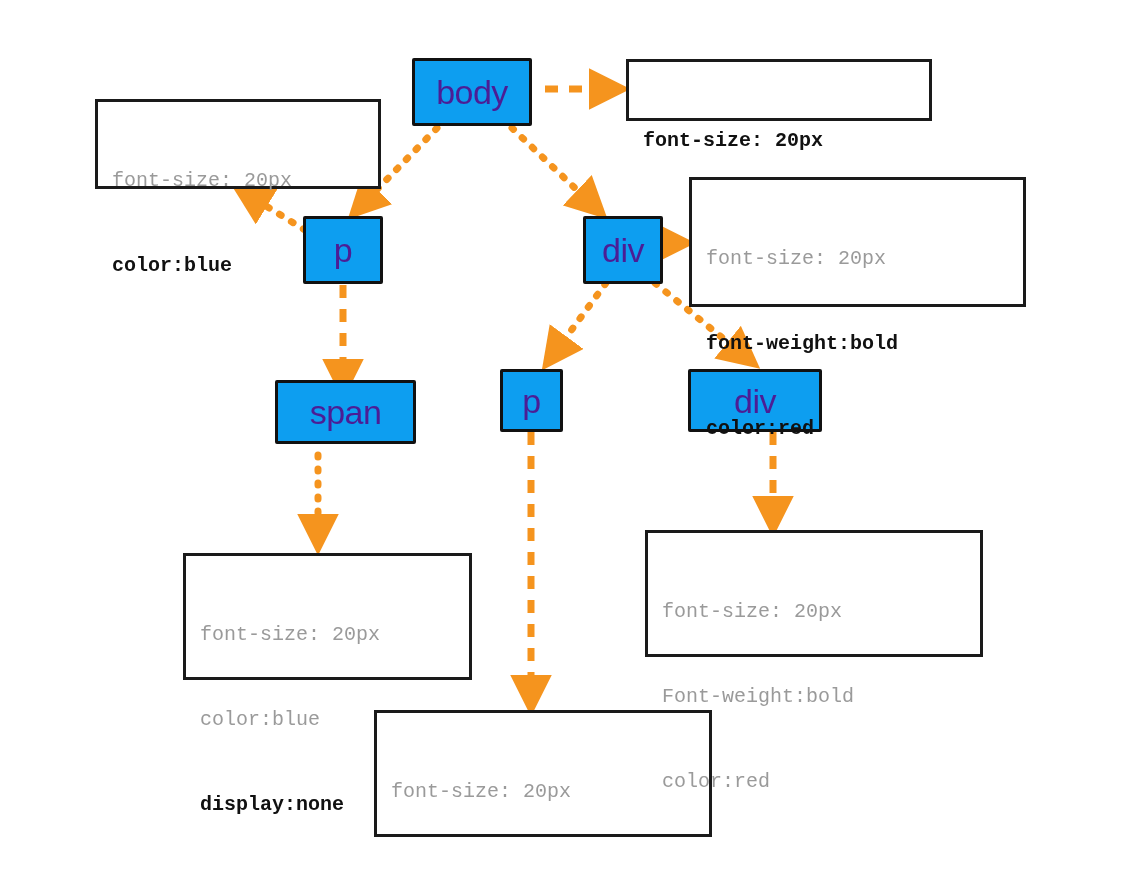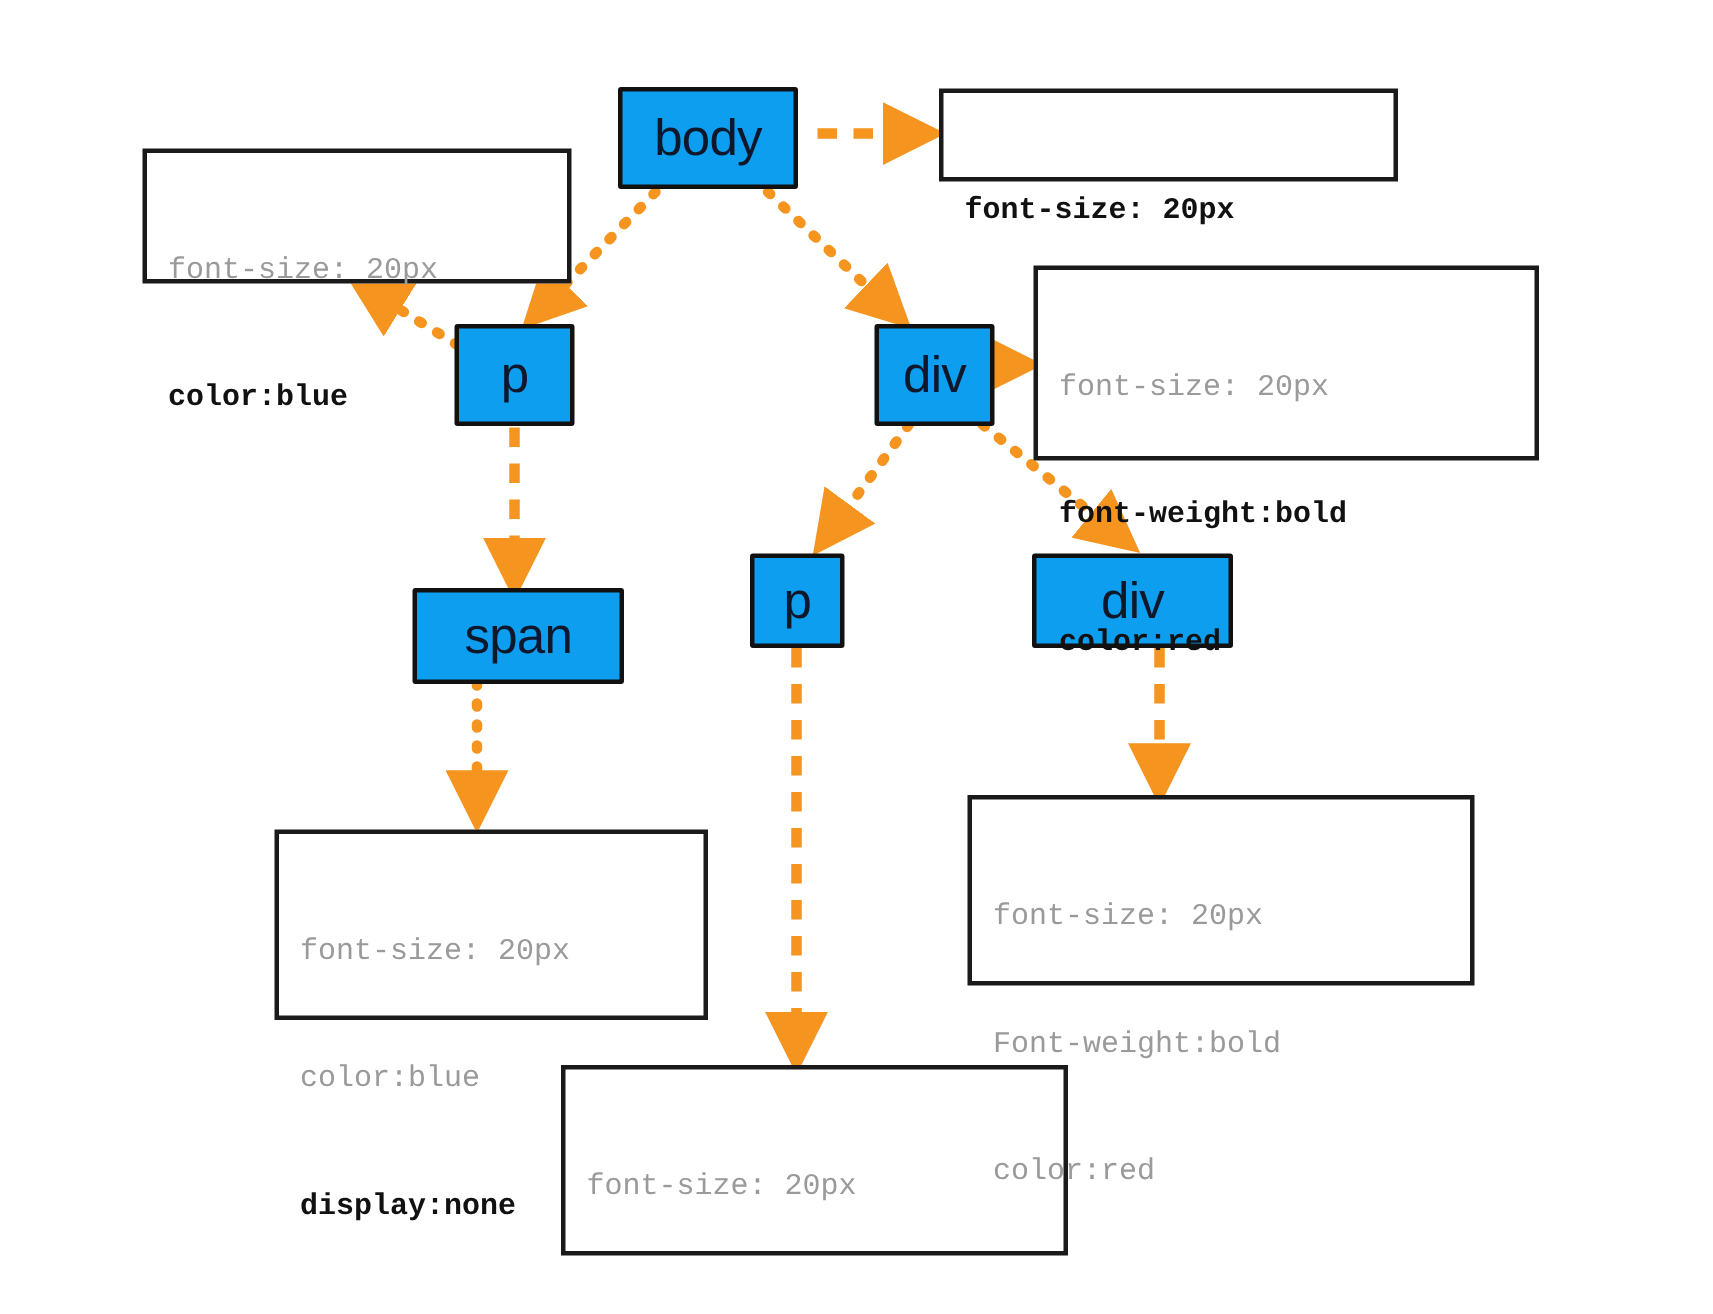--- a/index.html
+++ b/index.html
@@ -29,21 +29,21 @@
   
   .node {
     position: absolute;
     background: #0d9ef0;
     border: 3px solid #111111;
     border-radius: 2px;
     box-sizing: border-box;
     display: flex;
     align-items: center;
     justify-content: center;
-    color: #0f172a;
+    color: #4c1d95;
     font-family: "Liberation Sans", sans-serif;
     font-size: 34px;
     line-height: 1;
     letter-spacing: -0.5px;
     z-index: 3;
   }
 
   
   .ann {
     position: absolute;
@@ -107,21 +107,21 @@
   </div>
 
   <div class="node" style="left:303px; top:216px; width:80px; height:68px;">
     <span>p</span>
   </div>
 
   <div class="node" style="left:583px; top:216px; width:80px; height:68px;">
     <span>div</span>
   </div>
 
-  <div class="node" style="left:275px; top:392px; width:141px; height:64px;">
+  <div class="node" style="left:275px; top:380px; width:141px; height:64px;">
     <span>span</span>
   </div>
 
   <div class="node" style="left:500px; top:369px; width:63px; height:63px;">
     <span>p</span>
   </div>
 
   <div class="node" style="left:688px; top:369px; width:134px; height:63px;">
     <span>div</span>
   </div>

